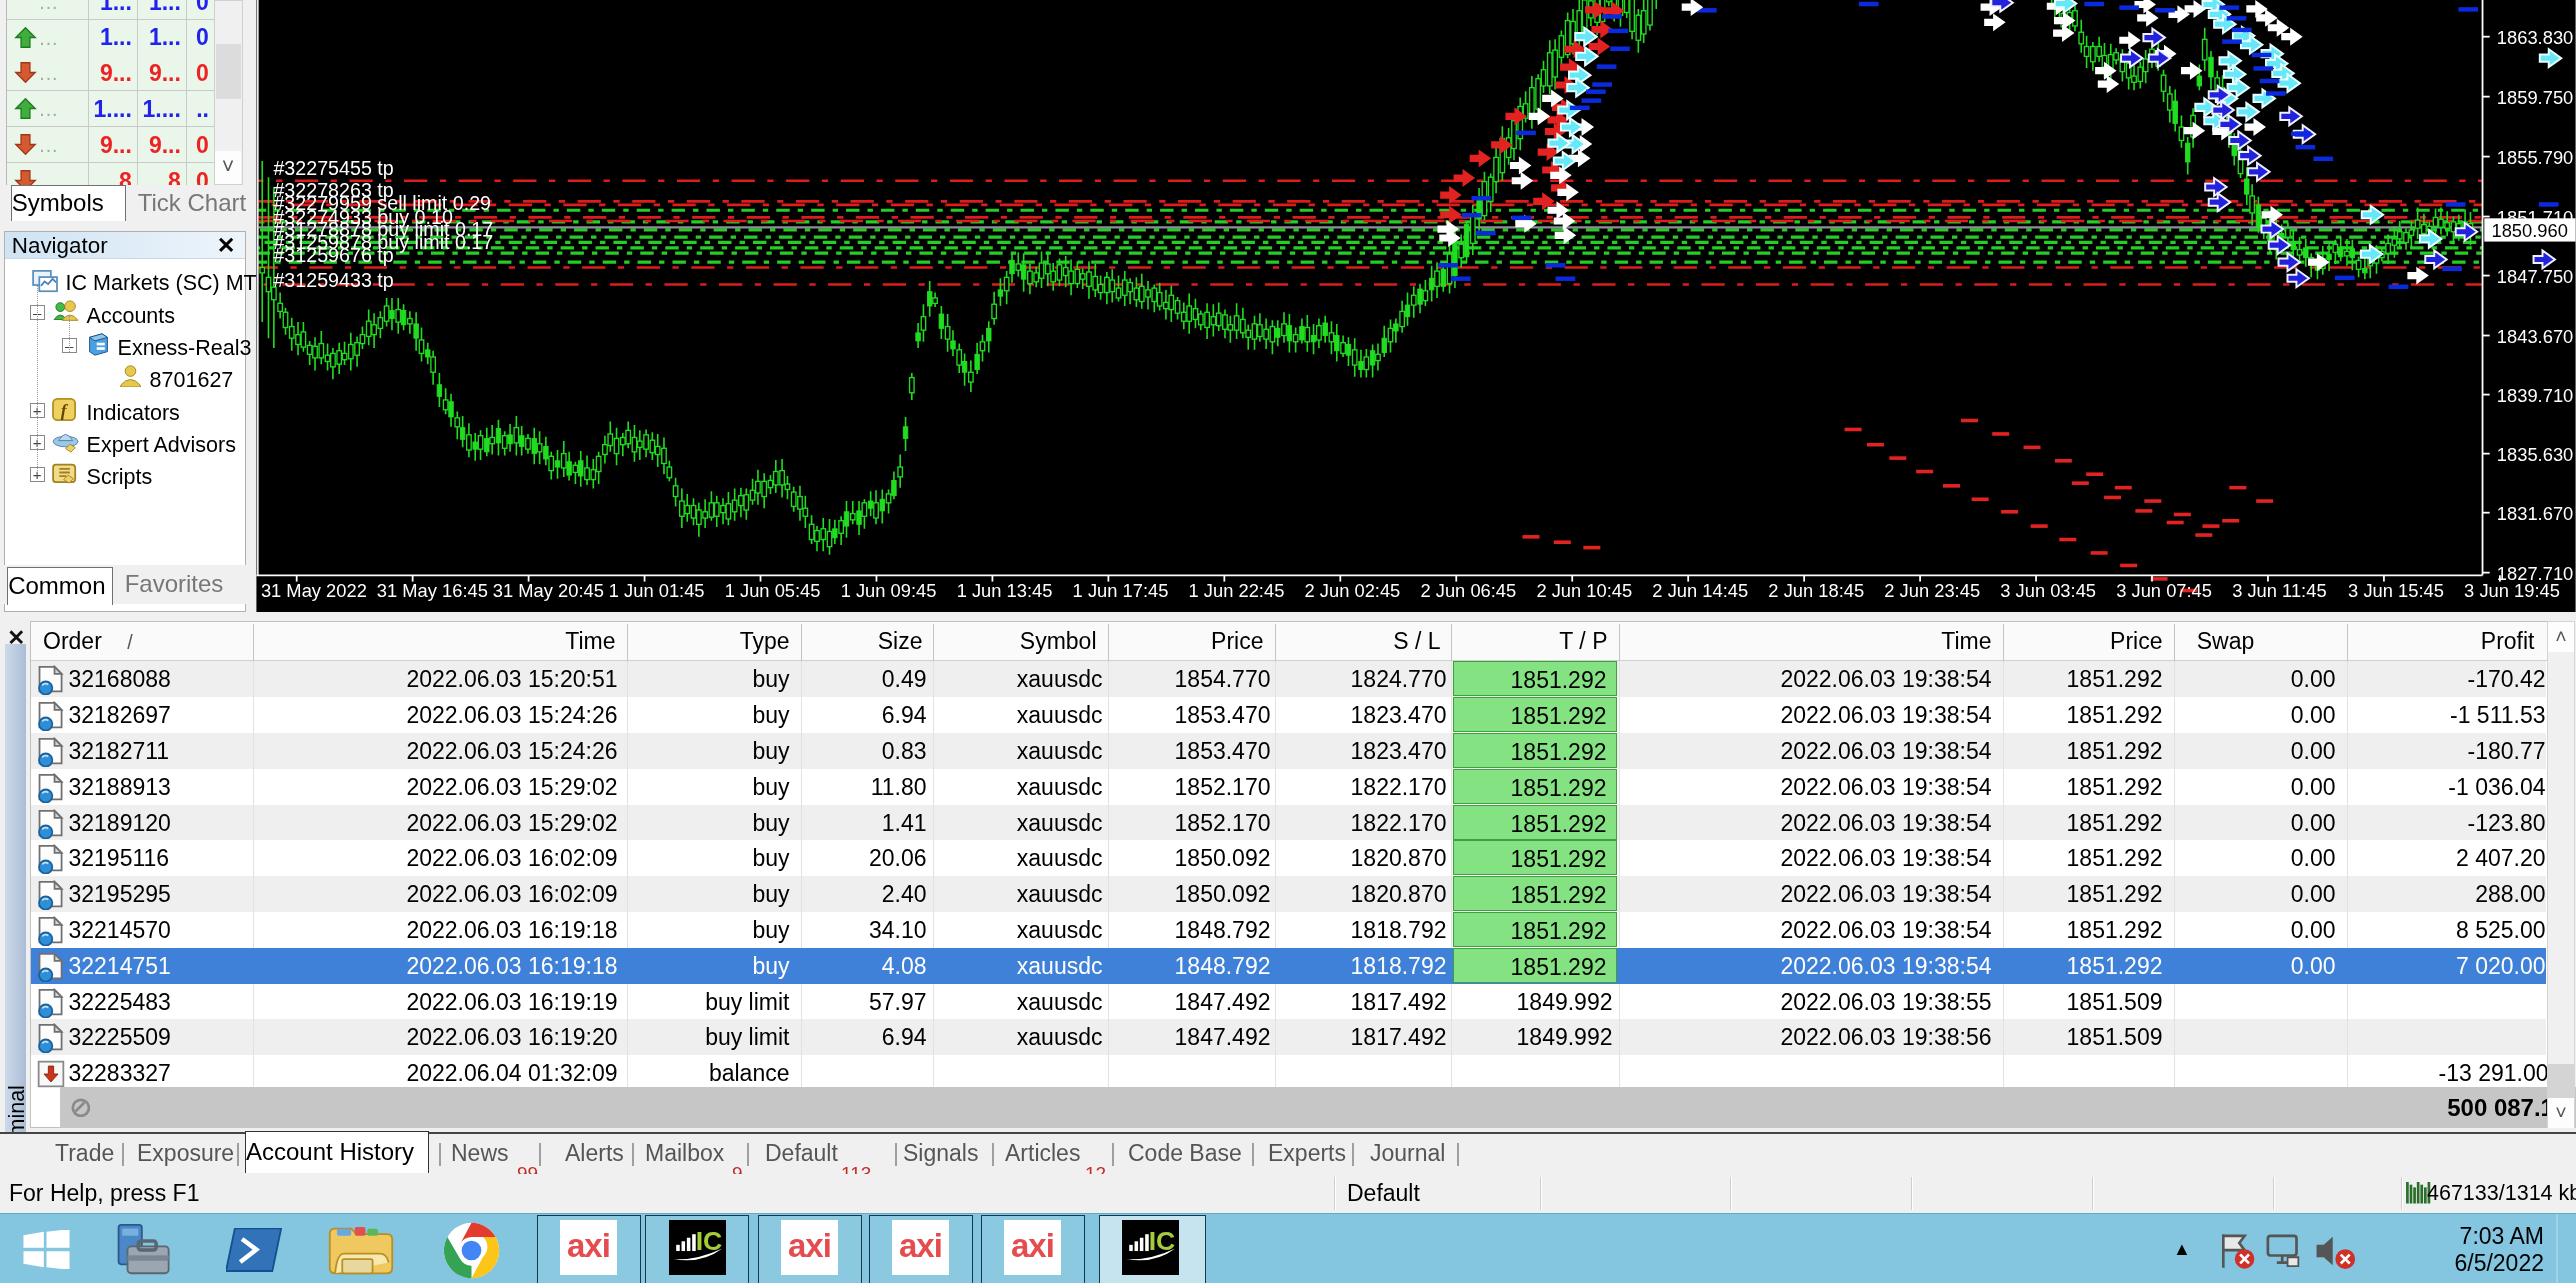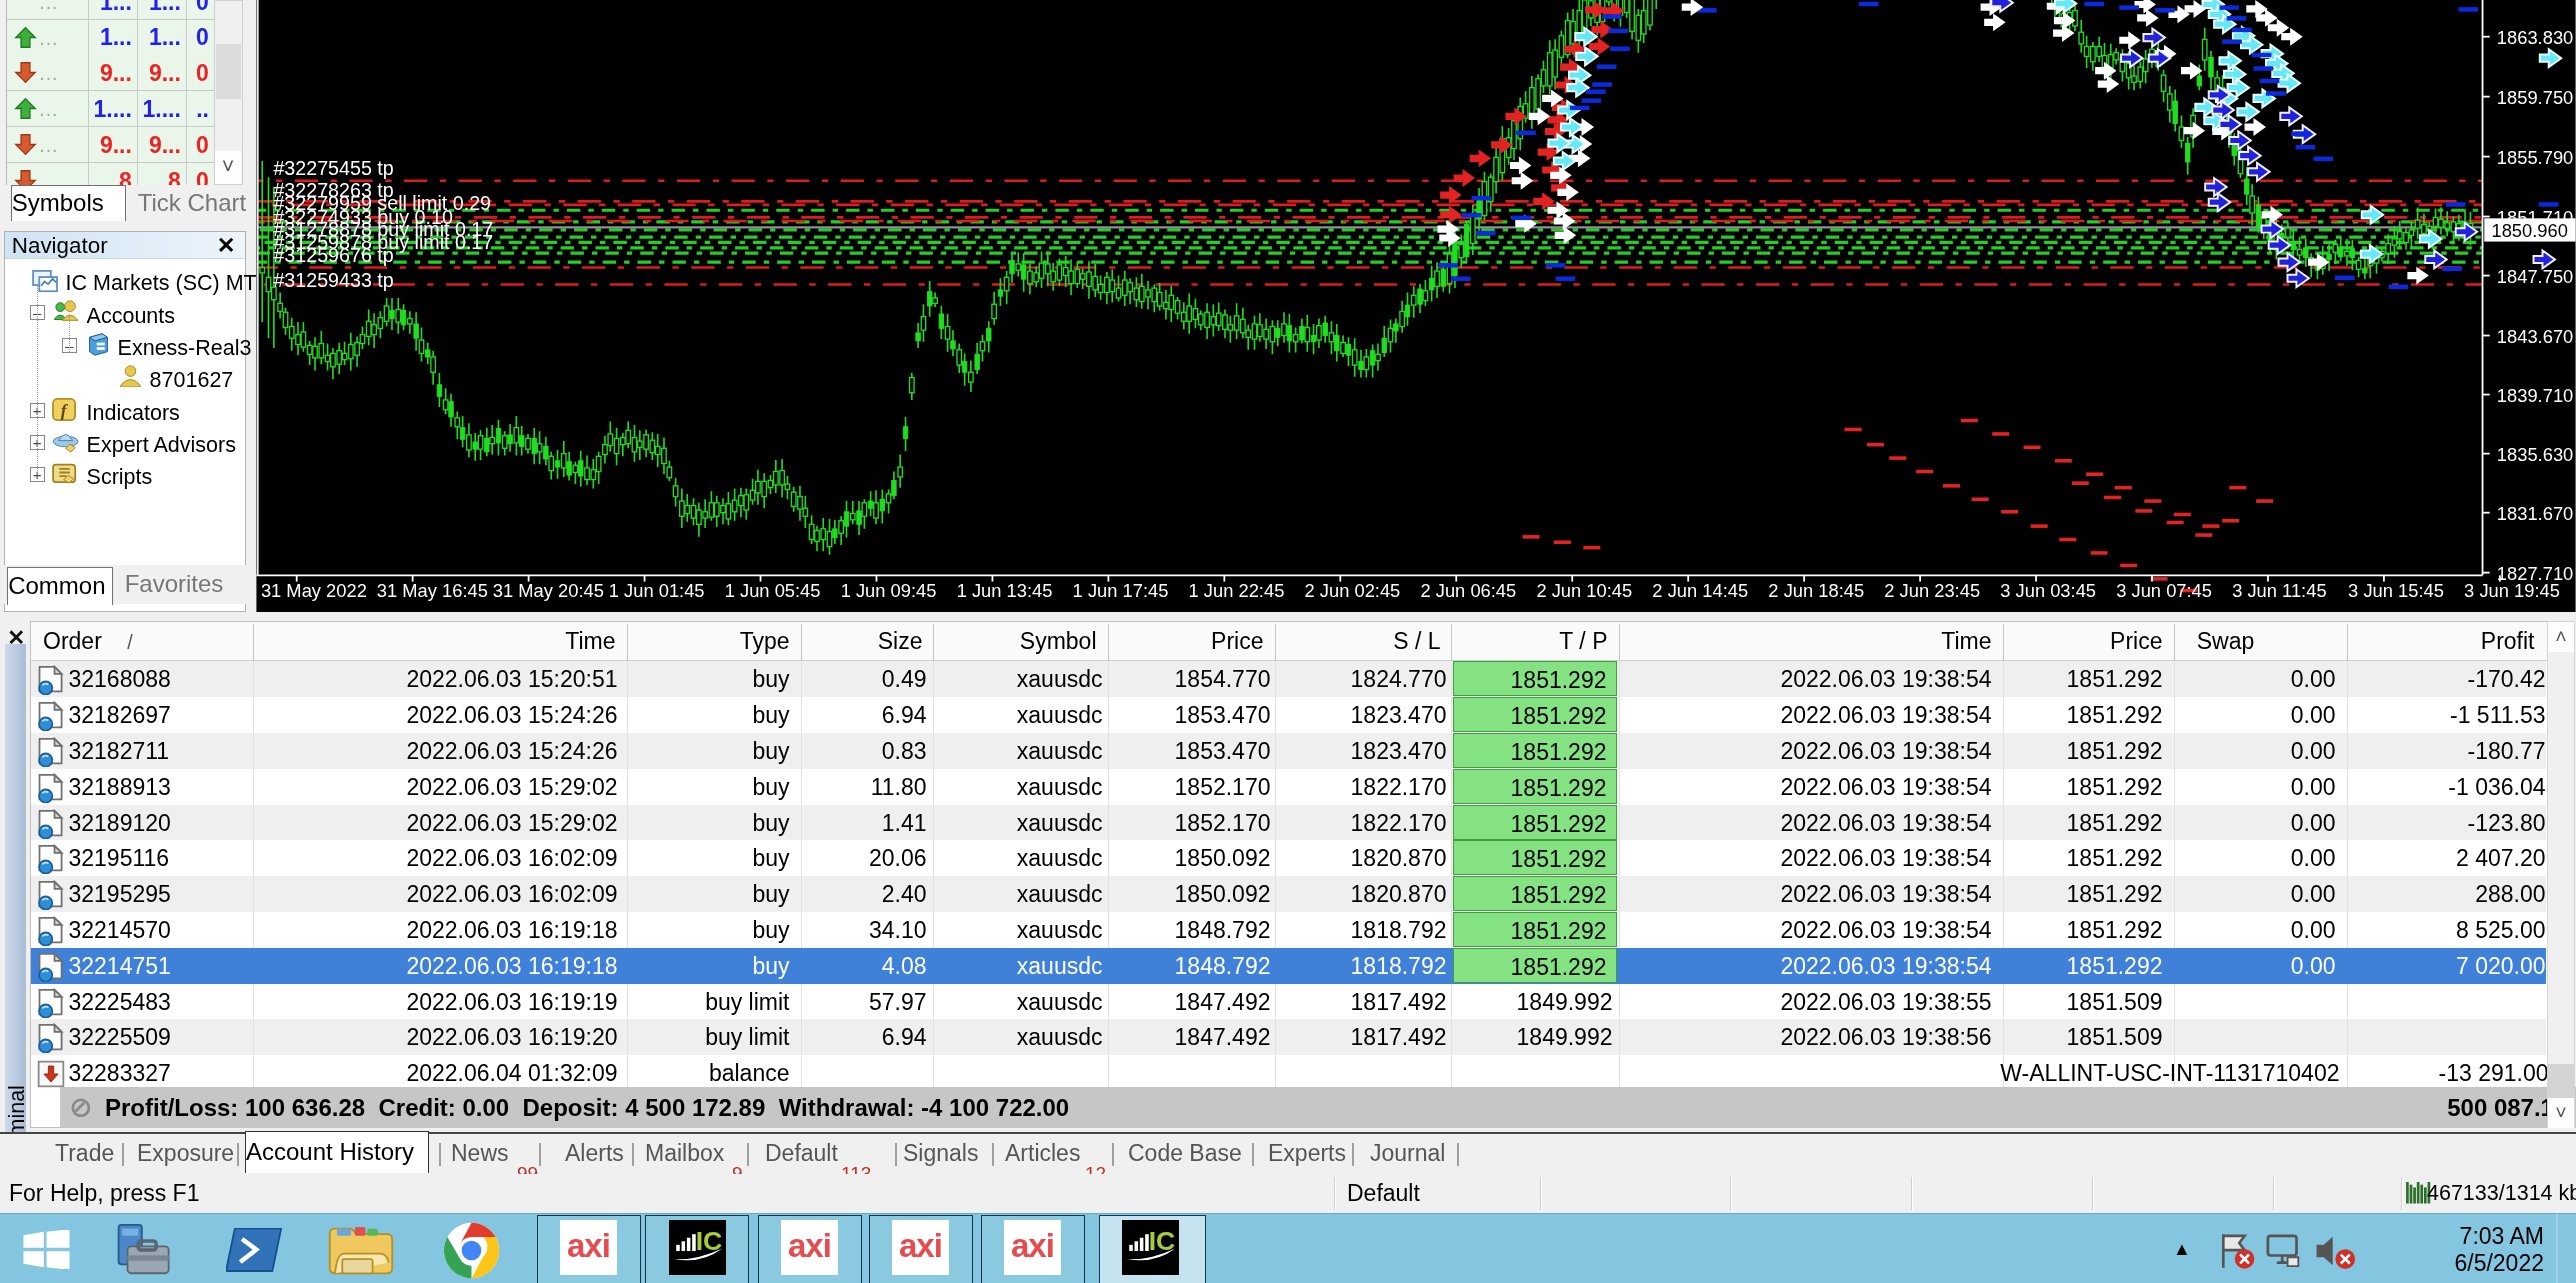--- a/index.html
+++ b/index.html
@@ -1182,27 +1182,26 @@
 <div class="vdiv" style="left:1972px"></div>
 <div class="vdiv" style="left:2143px"></div>
 <div class="vdiv" style="left:2316px"></div>
 <svg class="docicon" width="30" height="30" viewBox="0 0 34 34">
             <rect x="3" y="3" width="28" height="28" fill="#f8f8f8" stroke="#888" stroke-width="2"></rect>
             <path d="M17 26 L25 17 L20 17 L20 8 L14 8 L14 17 L9 17 Z" fill="#cc3318" stroke="#882211"></path>
           </svg>
 <div class="abs" style="left:38px">32283327</div>
 <div class="cell" style="left:301px;width:286px">2022.06.04 01:32:09</div>
 <div class="cell" style="left:473px;width:286px">balance</div>
-<div class="cell" style="left:1639px;width:670px">W-ALLINT-USC-INT-1131710402</div>
 <div class="cell" style="left:2232px;width:286px">-13 291.00</div>
 </div>
 <div id="tsum" class="abs"><svg class="abs" style="left:10.7px;top:10.7px" width="19.7" height="19.7" viewBox="0 0 22 22">
             <circle cx="11" cy="11" r="9" fill="none" stroke="#8a8a8a" stroke-width="3"></circle>
             <line x1="5" y1="15" x2="15" y2="5" stroke="#8a8a8a" stroke-width="3"></line>
-          </svg><span style="margin-left:45px">Profit/Loss: 100 636.28&nbsp; Credit: 0.00&nbsp; Deposit: 4 500 172.89&nbsp; Withdrawal: -4 100 722.00</span><span style="position:absolute;right:10.7px">500 087.17</span></div>
+          </svg><span style="position:absolute;right:10.7px">500 087.17</span></div>
 </div>
 <div id="tscroll" class="abs">
         <div class="abs" style="left:0;top:0;width:26px;height:30px;background:#fdfdfd;color:#555;font-size:19.7px;text-align:center;line-height:29px">˄</div>
         <div class="abs" style="left:0;top:442px;width:26px;height:34px;background:#d4d4d4"></div>
         <div class="abs" style="left:0;top:476px;width:26px;height:29.5px;background:#fdfdfd;color:#555;font-size:19.7px;text-align:center;line-height:28px">˅</div>
       </div>
 <div id="ttabs" class="abs">
 <div class="tpipe" style="left:120px">|</div>
 <div class="tpipe" style="left:235px">|</div>
 <div class="tpipe" style="left:437px">|</div>

